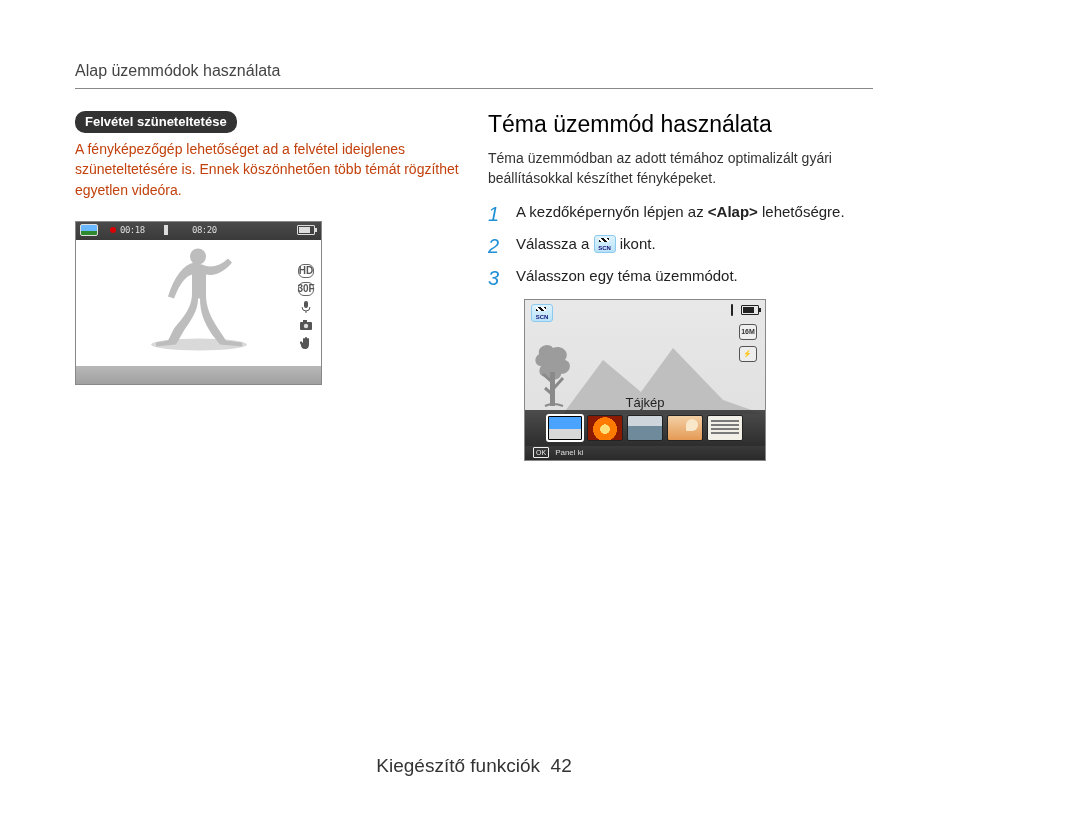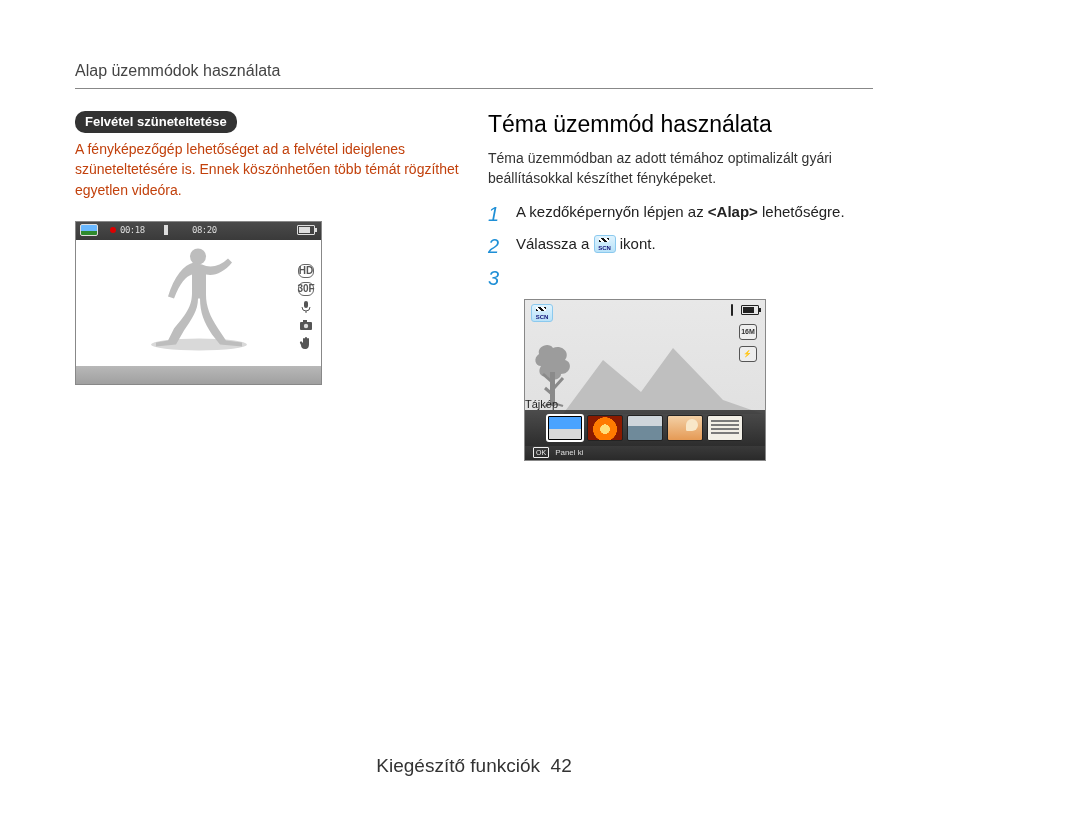--- a/index.html
+++ b/index.html
@@ -170,22 +170,22 @@
     border:1px solid #555; border-radius:3px;
     font-size:7px; color:#333; font-weight:bold;
     display:flex; align-items:center; justify-content:center;
     background: rgba(255,255,255,0.35);
   }
 
   .cr-topleft { position:absolute; left:6px; top:4px; width:22px; }
   .cr-topleft .scn-chip { width:22px; height:18px; }
 
   .cr-label {
-    position:absolute; left:0; right:0; bottom:50px; 
-    font-size:11px; color:#222; background: rgba(0,0,0,0.0);
+    position:absolute; left:0; right:0; bottom:50px; text-align:center;
+    font-size:13px; color:#222; background: rgba(0,0,0,0.0);
   }
 
   .cr-carousel {
     position:absolute; left:0; right:0; bottom:14px; height:36px;
     background: linear-gradient(rgba(50,50,50,0.85), rgba(30,30,30,0.92));
     display:flex; align-items:center; justify-content:center; gap:4px;
     padding: 0 6px;
   }
   .thumb {
     width:36px; height:26px; border:1px solid #222; border-radius:2px;
@@ -295,20 +295,21 @@
           <span>
             <span>Válassza a </span>
             <span class="scn-chip">
               <span class="clap"></span><span class="lbl">SCN</span>
             </span>
             <span> ikont.</span>
           </span>
         </li>
         <li>
           <span class="step-num">3</span>
+          <span>Válasszon egy téma üzemmódot.</span>
         </li>
       </ol>
 
       <div class="cam-right">
         <div class="cr-sky"></div>
         <div class="cr-mountain">
           <svg viewBox="0 0 200 72">
               <path d="M0 72 L40 18 L78 50 L110 6 L160 58 L200 72 Z" fill="#bfbfbf"></path>
             </svg>
         </div>

